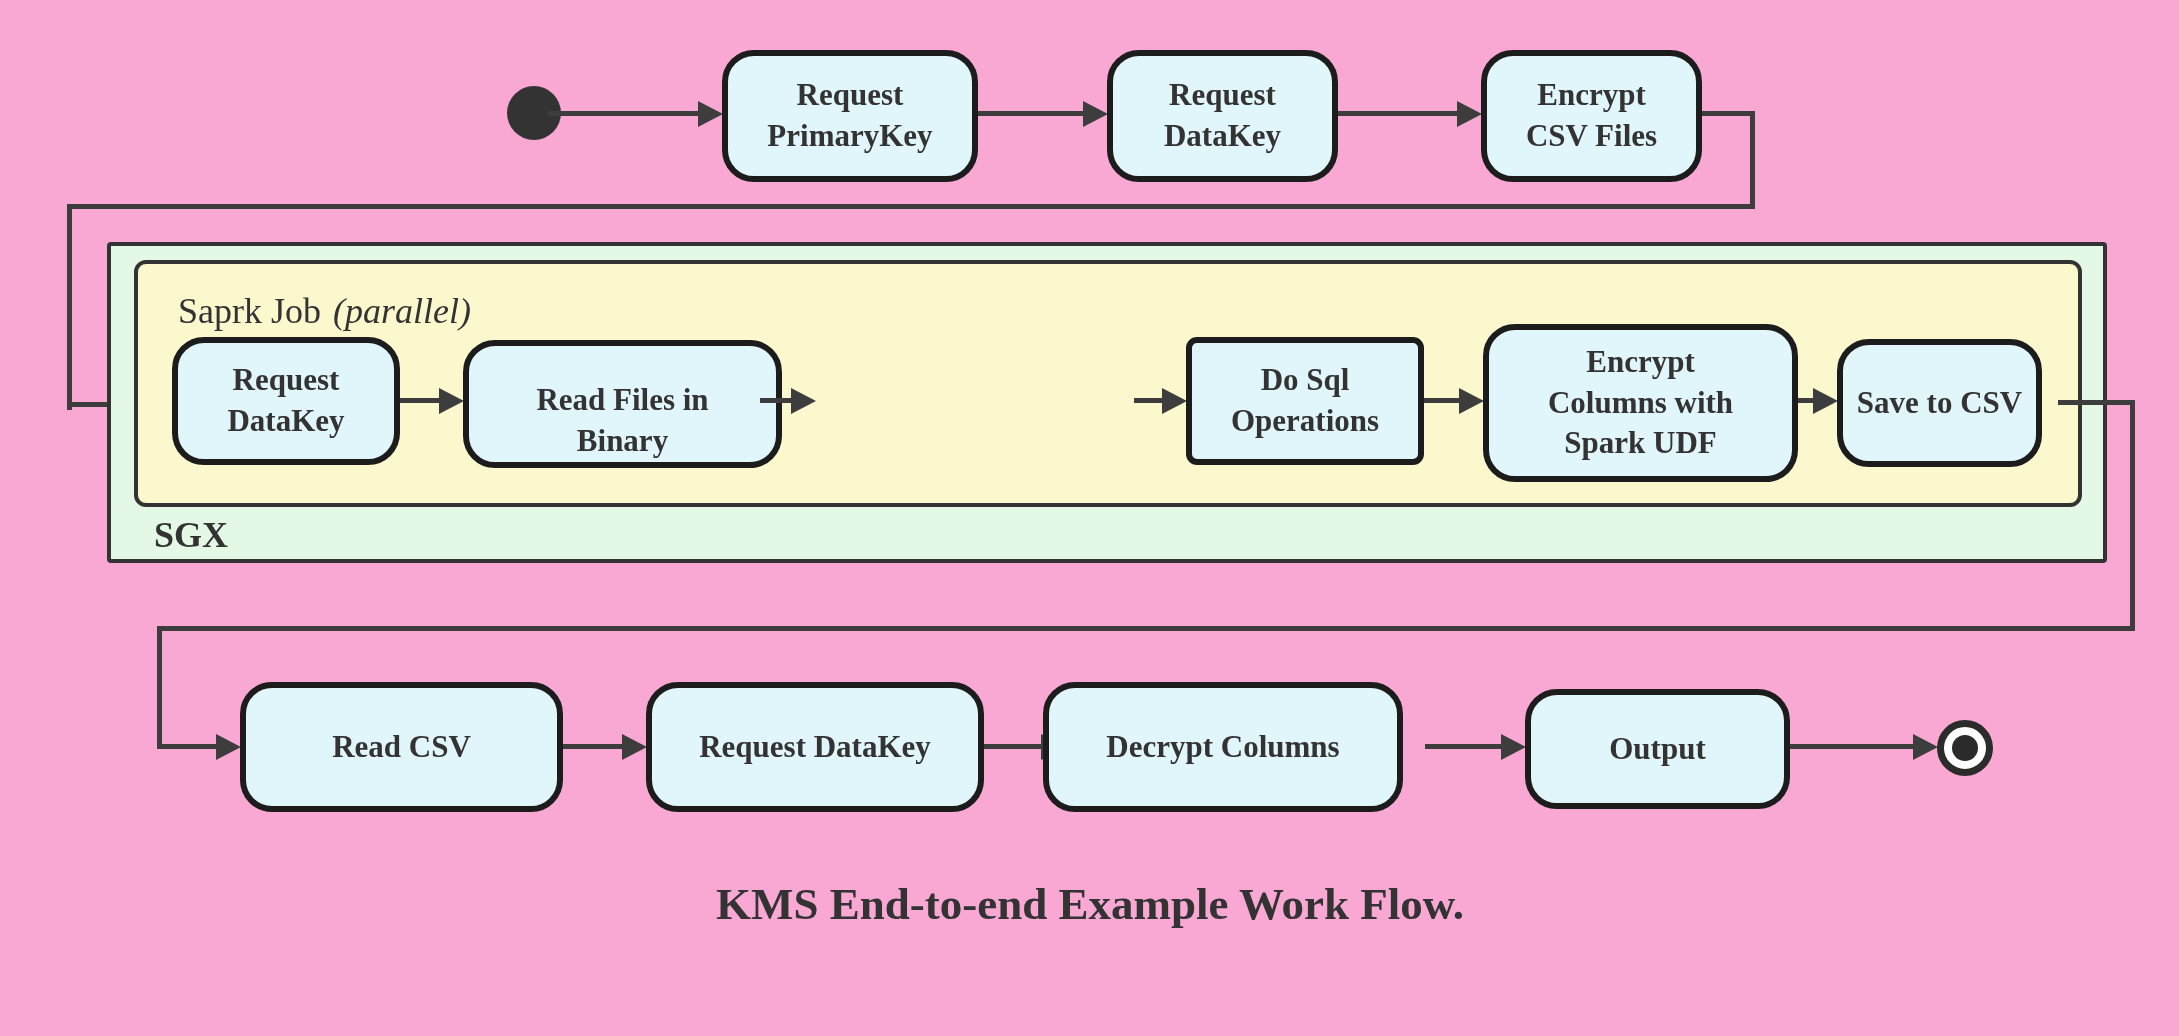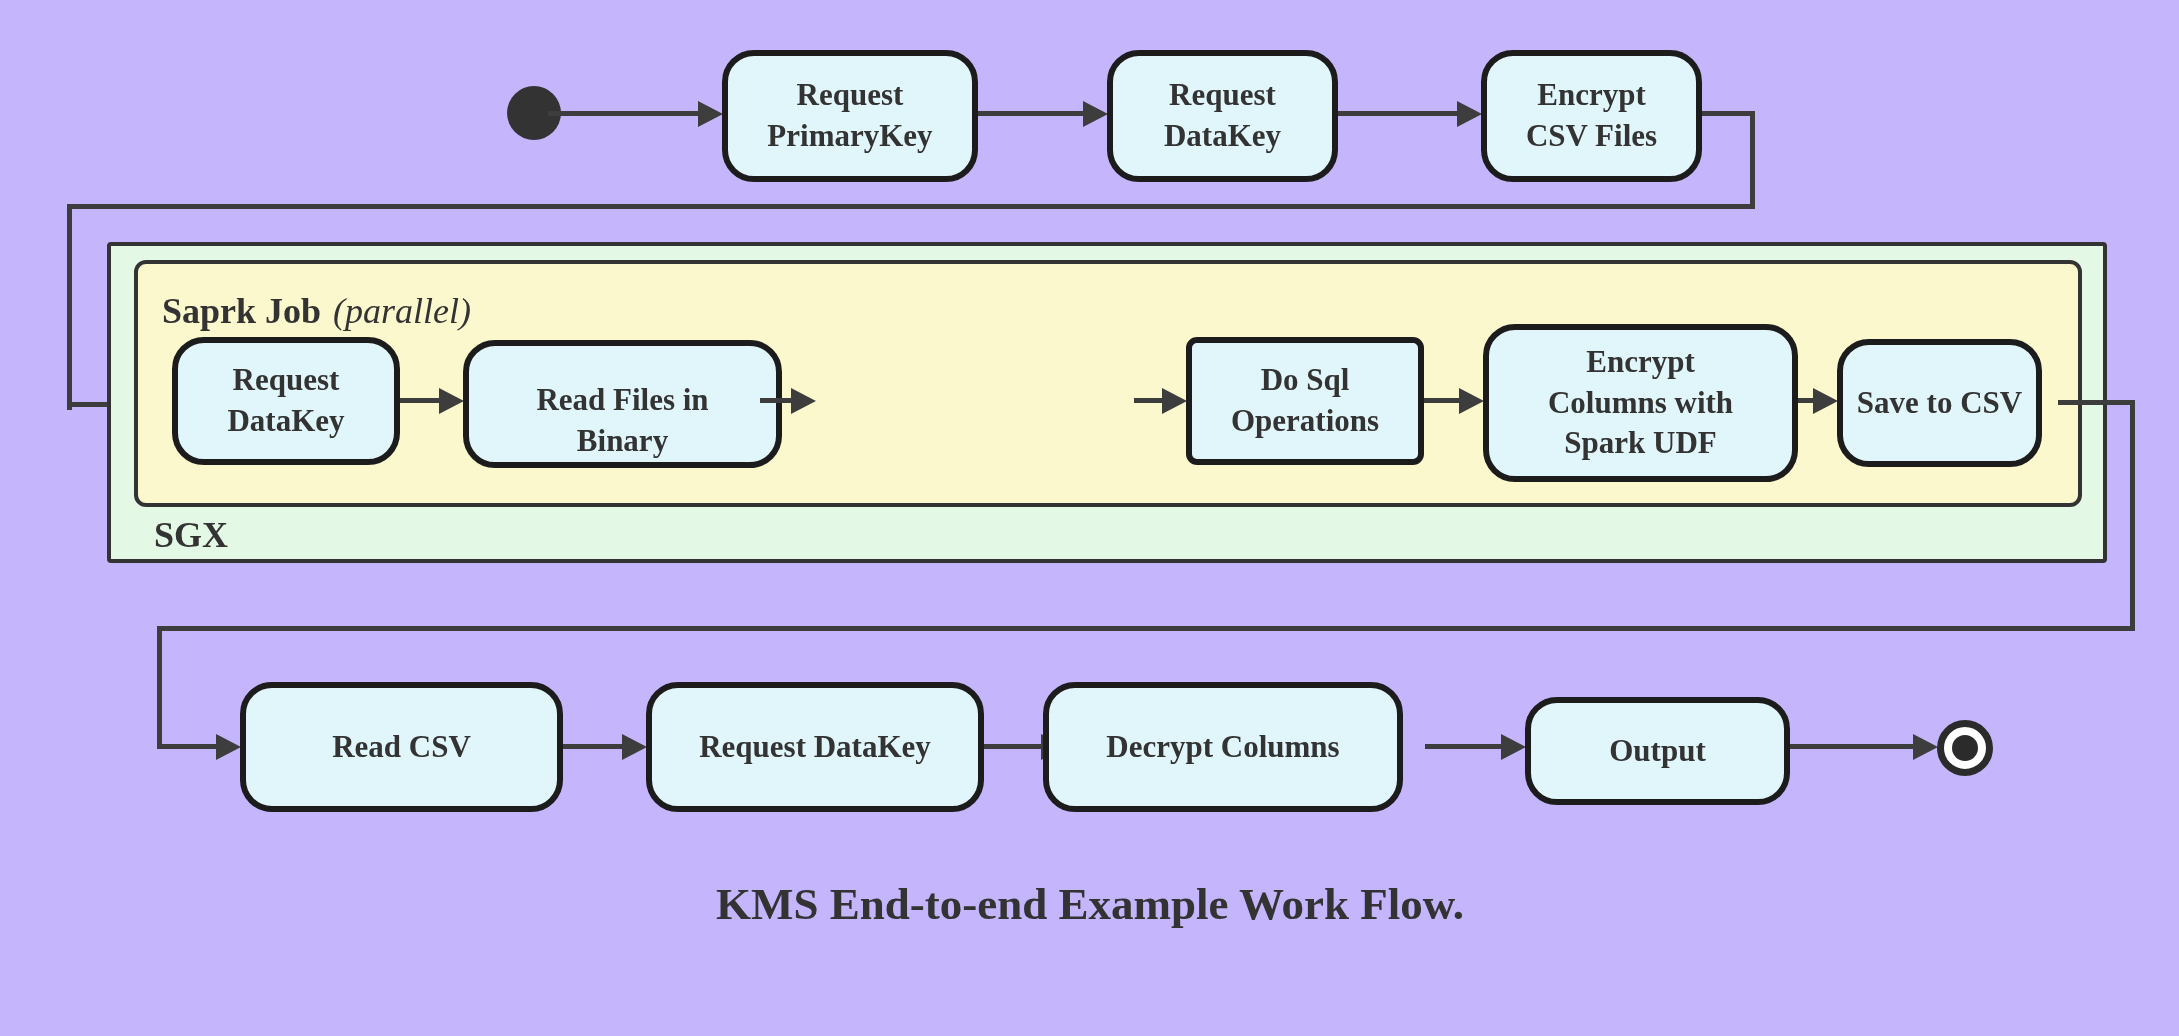--- a/index.html
+++ b/index.html
@@ -1,17 +1,17 @@
 <!DOCTYPE html>
 <html style="--state-fill: #e1f6fa; --state-border: #1c1c1c; --sgx-fill: #e3f9e5; --spark-fill: #fcf8cd; --container-border: #333333; --line: #3d3d3d; --text: #333333; --start-fill: #333333; --end-color: #2b2b2b;"><head>
 <meta charset="utf-8">
 <style>
   html,body{margin:0;padding:0;background:#ffffff;}
   .canvas{
-    position:relative;width:2179px;height:1036px;background:#c4b5fd;
+    position:relative;width:2179px;height:1036px;background:#f9a8d4;
     font-family:"Liberation Serif","DejaVu Serif",serif;overflow:hidden;
   }
   .state{
     position:absolute;box-sizing:border-box;
     background:var(--state-fill,#e1f6fa);
     border:6px solid var(--state-border,#1c1c1c);
     border-radius:32px;
     display:flex;align-items:center;justify-content:center;
     text-align:center;font-weight:700;font-size:31px;line-height:1.32;
     color:var(--text,#333);white-space:pre-line;
@@ -23,21 +23,21 @@
     border-radius:4px;
   }
   .spark-box{
     background:var(--spark-fill,#fcf8cd);
     border:4px solid var(--container-border,#333);
     border-radius:12px;
   }
   .container-label{
     position:absolute;font-size:36px;color:var(--text,#333);white-space:nowrap;
   }
-  .container-label .bold{font-weight:700;}
+  .container-label .bold{font-weight:400;margin-left:16px;}
   .container-label .ital{font-style:italic;margin-left:12px;margin-top:25px;}
   .hl,.vl{position:absolute;background:var(--line,#3d3d3d);}
   .hl{height:5px;}
   .vl{width:5px;}
   .ah{
     position:absolute;width:0;height:0;
     border-top:13px solid transparent;border-bottom:13px solid transparent;
     border-left:25px solid var(--line,#3d3d3d);
   }
   .start-state{
@@ -163,21 +163,21 @@
   <div class="hl" style="left:984px;top:744px;width:57px;"></div>
   <div class="ah" style="left:1041px;top:734px;"></div>
 
   <div class="state" style="left:1043px;top:682px;width:360px;height:130px;">
     <span>Decrypt Columns</span>
   </div>
 
   <div class="hl" style="left:1425px;top:744px;width:76px;"></div>
   <div class="ah" style="left:1501px;top:734px;"></div>
 
-  <div class="state" style="left:1525px;top:689px;width:265px;height:108px;margin-top:8px;">
+  <div class="state" style="left:1525px;top:689px;width:265px;height:120px;">
     <span>Output</span>
   </div>
 
   <div class="hl" style="left:1790px;top:744px;width:123px;"></div>
   <div class="ah" style="left:1913px;top:734px;"></div>
 
   <div class="end-outer" style="left:1937px;top:720px;">
     <div class="end-inner"></div>
   </div>
 

